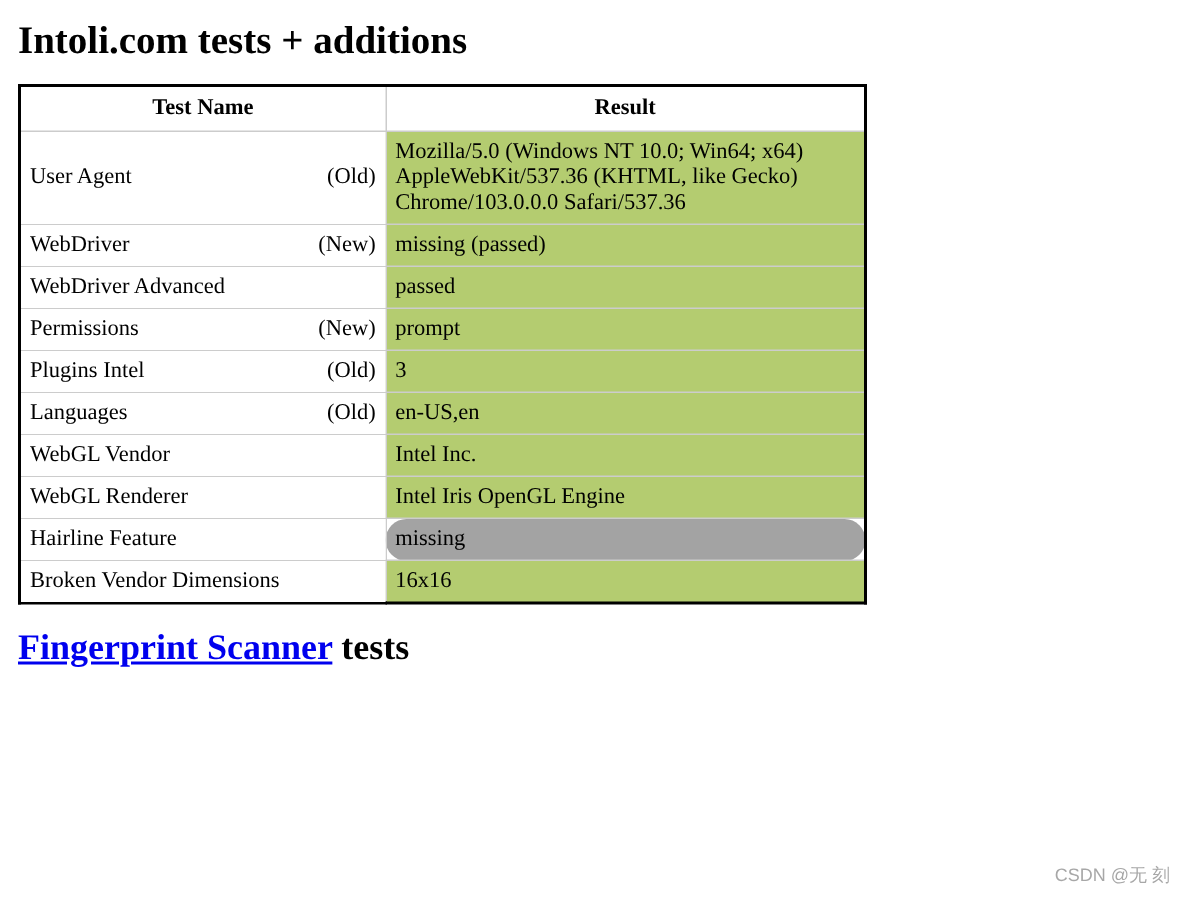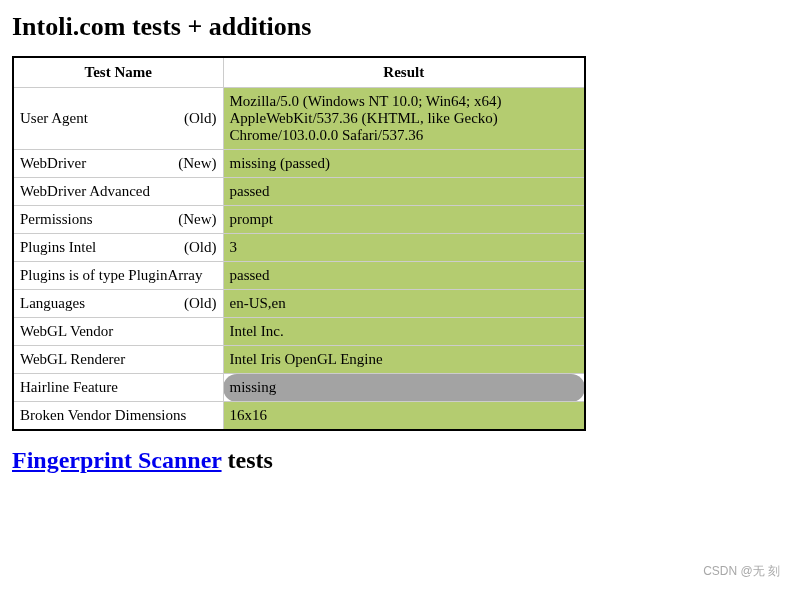--- a/index.html
+++ b/index.html
@@ -41,36 +41,36 @@
       text-align: left;
       vertical-align: middle;
     }
     th {
       text-align: center;
       font-weight: bold;
       background: #fff;
       padding: 6px 8px;
     }
     .name-cell {
-      width: 210px;
+      width: 244px;
       background: #fff;
       position: relative;
       padding-right: 6px;
     }
     .name-cell .tag {
       float: right;
     }
     .result-cell {
-      width: 362px;
+      width: 320px;
     }
     .pass { background: #b4cc70; }
     .fail { background: #a3a3a3; border-radius: 14px; }
     .watermark {
       position: absolute;
-      bottom: 20px;
+      bottom: 8px;
       right: 20px;
       font-family: Arial, sans-serif;
       font-size: 12px;
       color: rgba(120,120,120,0.65);
       pointer-events: none;
     }
     ::-webkit-scrollbar { width: 16px; }
     ::-webkit-scrollbar-track { background: #f1f1f1; }
     ::-webkit-scrollbar-thumb { background: #c1c1c1; }
     ::-webkit-scrollbar-button {
@@ -107,24 +107,20 @@
         </tr>
         <tr>
           <td class="name-cell"><span>Permissions</span><span class="tag">(New)</span></td>
           <td class="result-cell pass">prompt</td>
         </tr>
         <tr>
           <td class="name-cell"><span>Plugins Intel</span><span class="tag">(Old)</span></td>
           <td class="result-cell pass">3</td>
         </tr>
         <tr>
-          <td class="name-cell"><span>Plugins is of type PluginArray</span></td>
-          <td class="result-cell pass">passed</td>
-        </tr>
-        <tr>
           <td class="name-cell"><span>Languages</span><span class="tag">(Old)</span></td>
           <td class="result-cell pass">en-US,en</td>
         </tr>
         <tr>
           <td class="name-cell"><span>WebGL Vendor</span></td>
           <td class="result-cell pass">Intel Inc.</td>
         </tr>
         <tr>
           <td class="name-cell"><span>WebGL Renderer</span></td>
           <td class="result-cell pass">Intel Iris OpenGL Engine</td>

